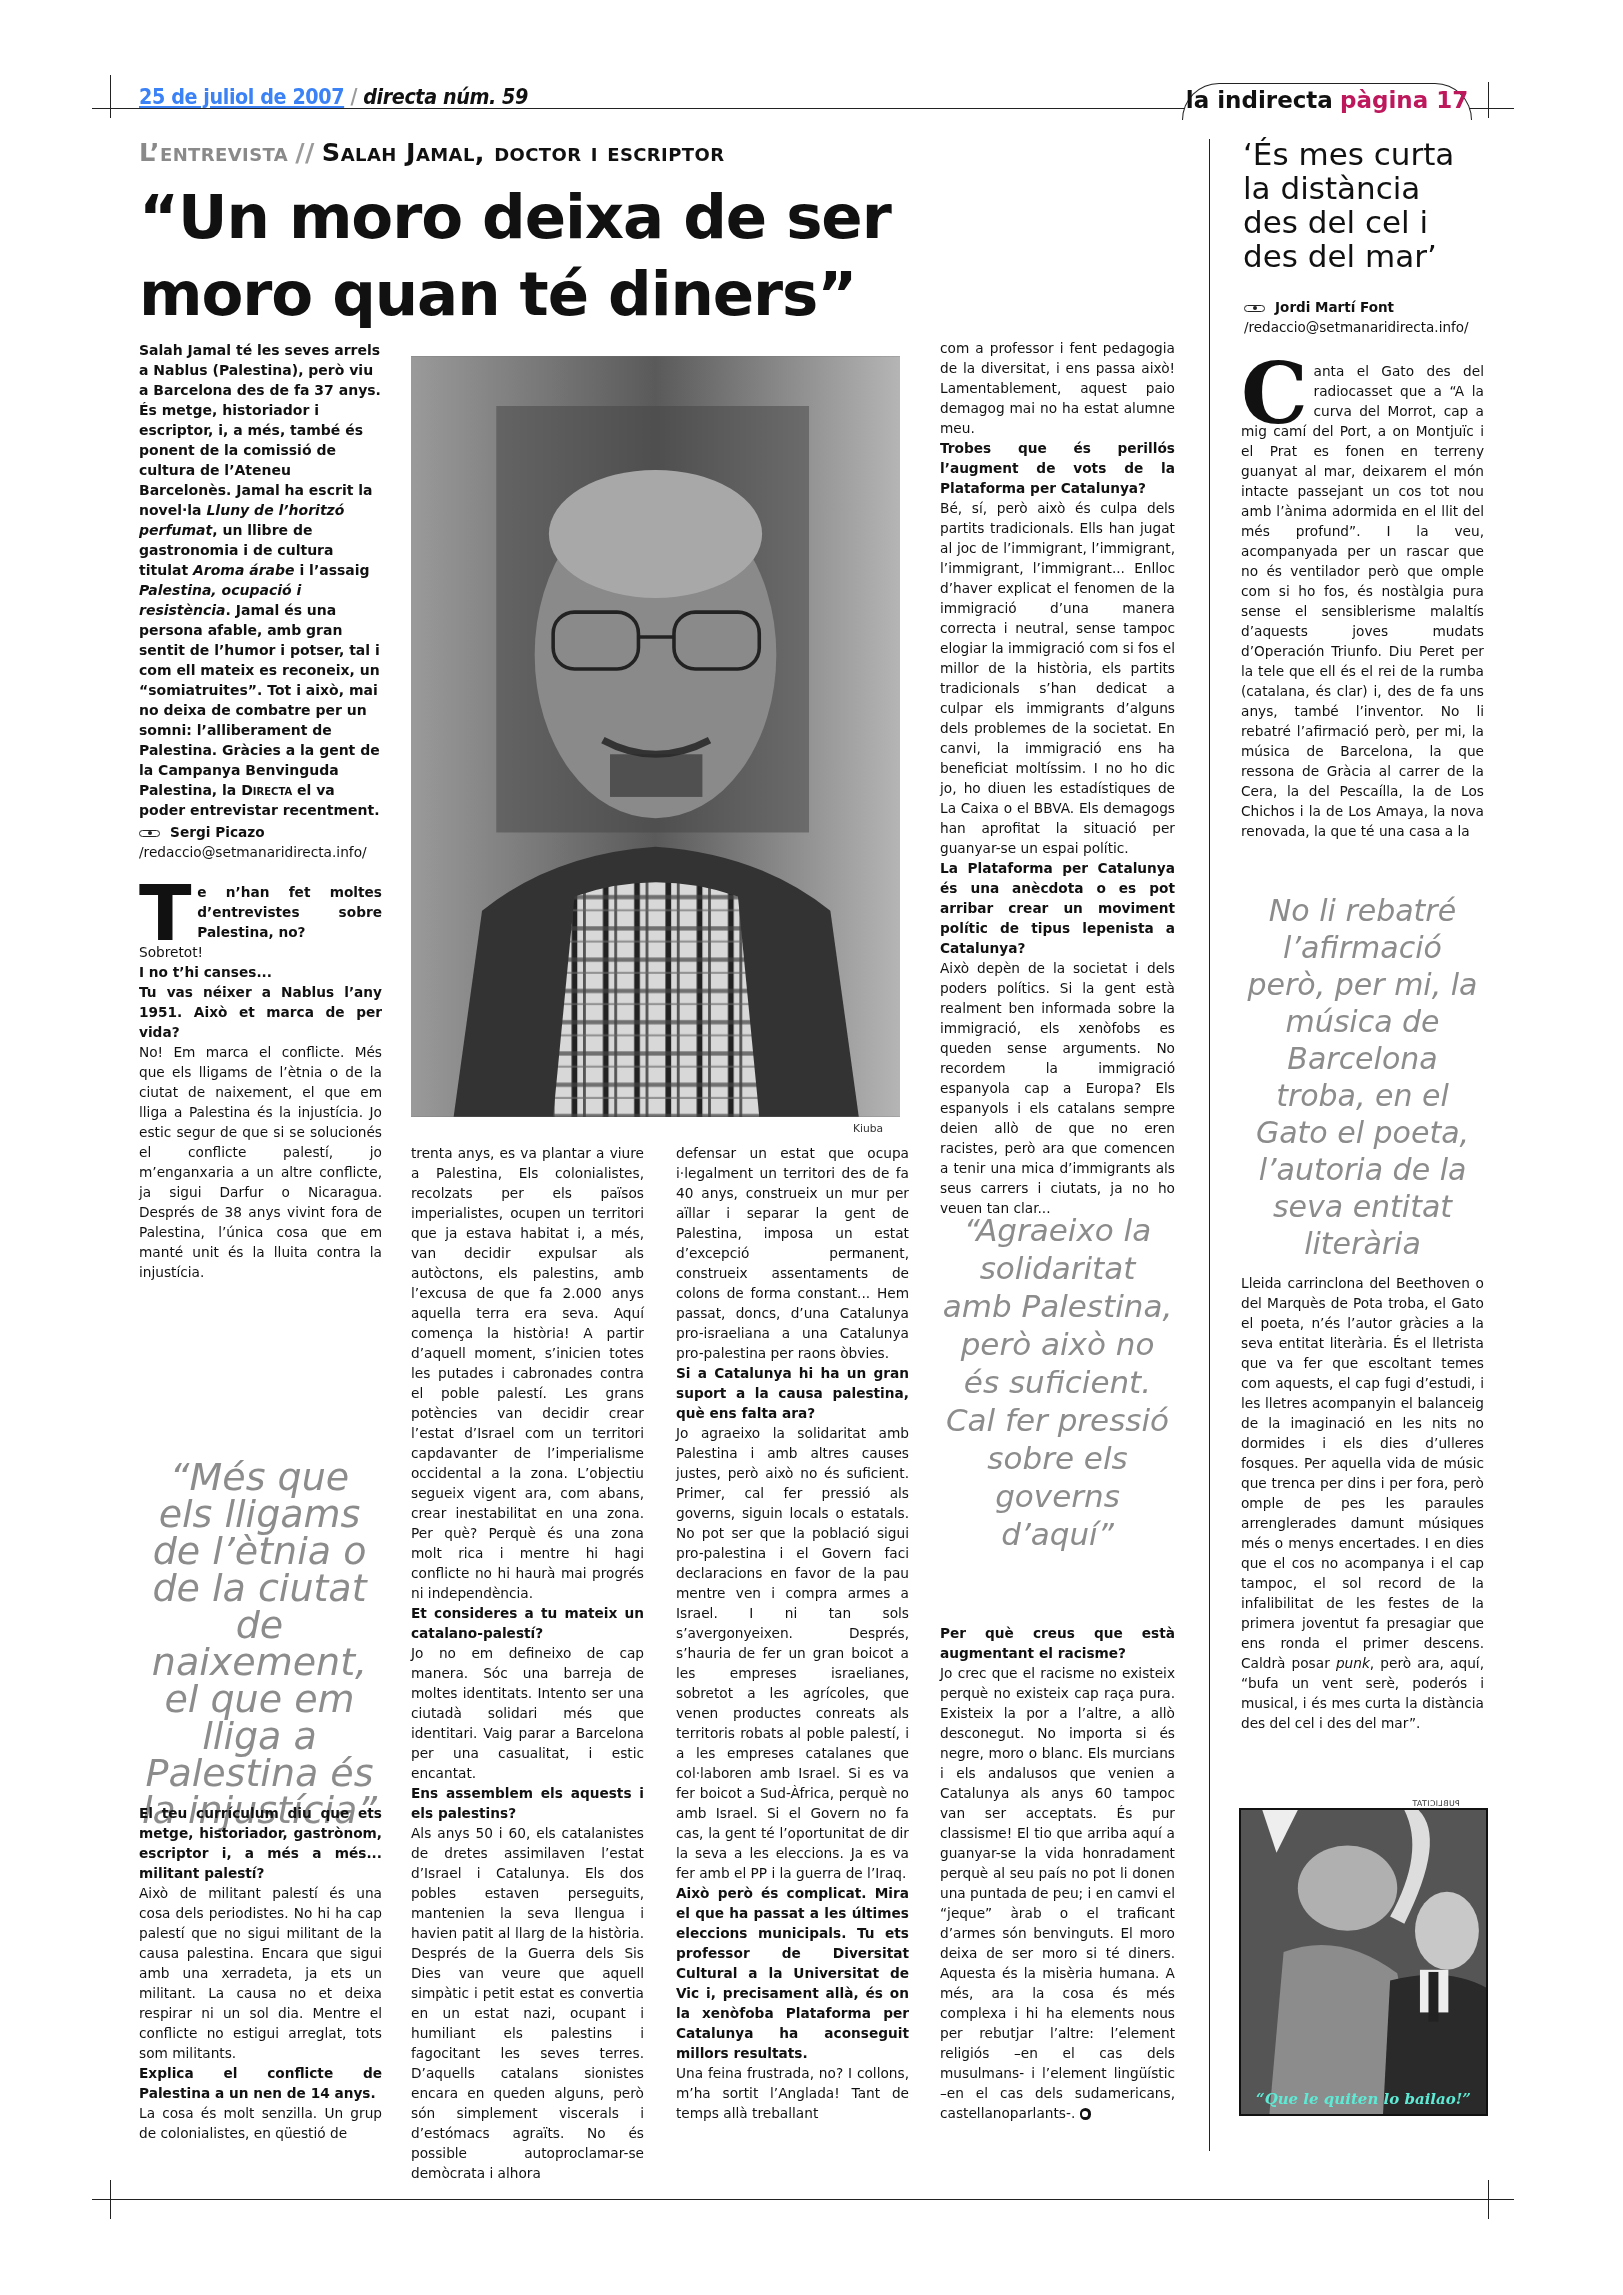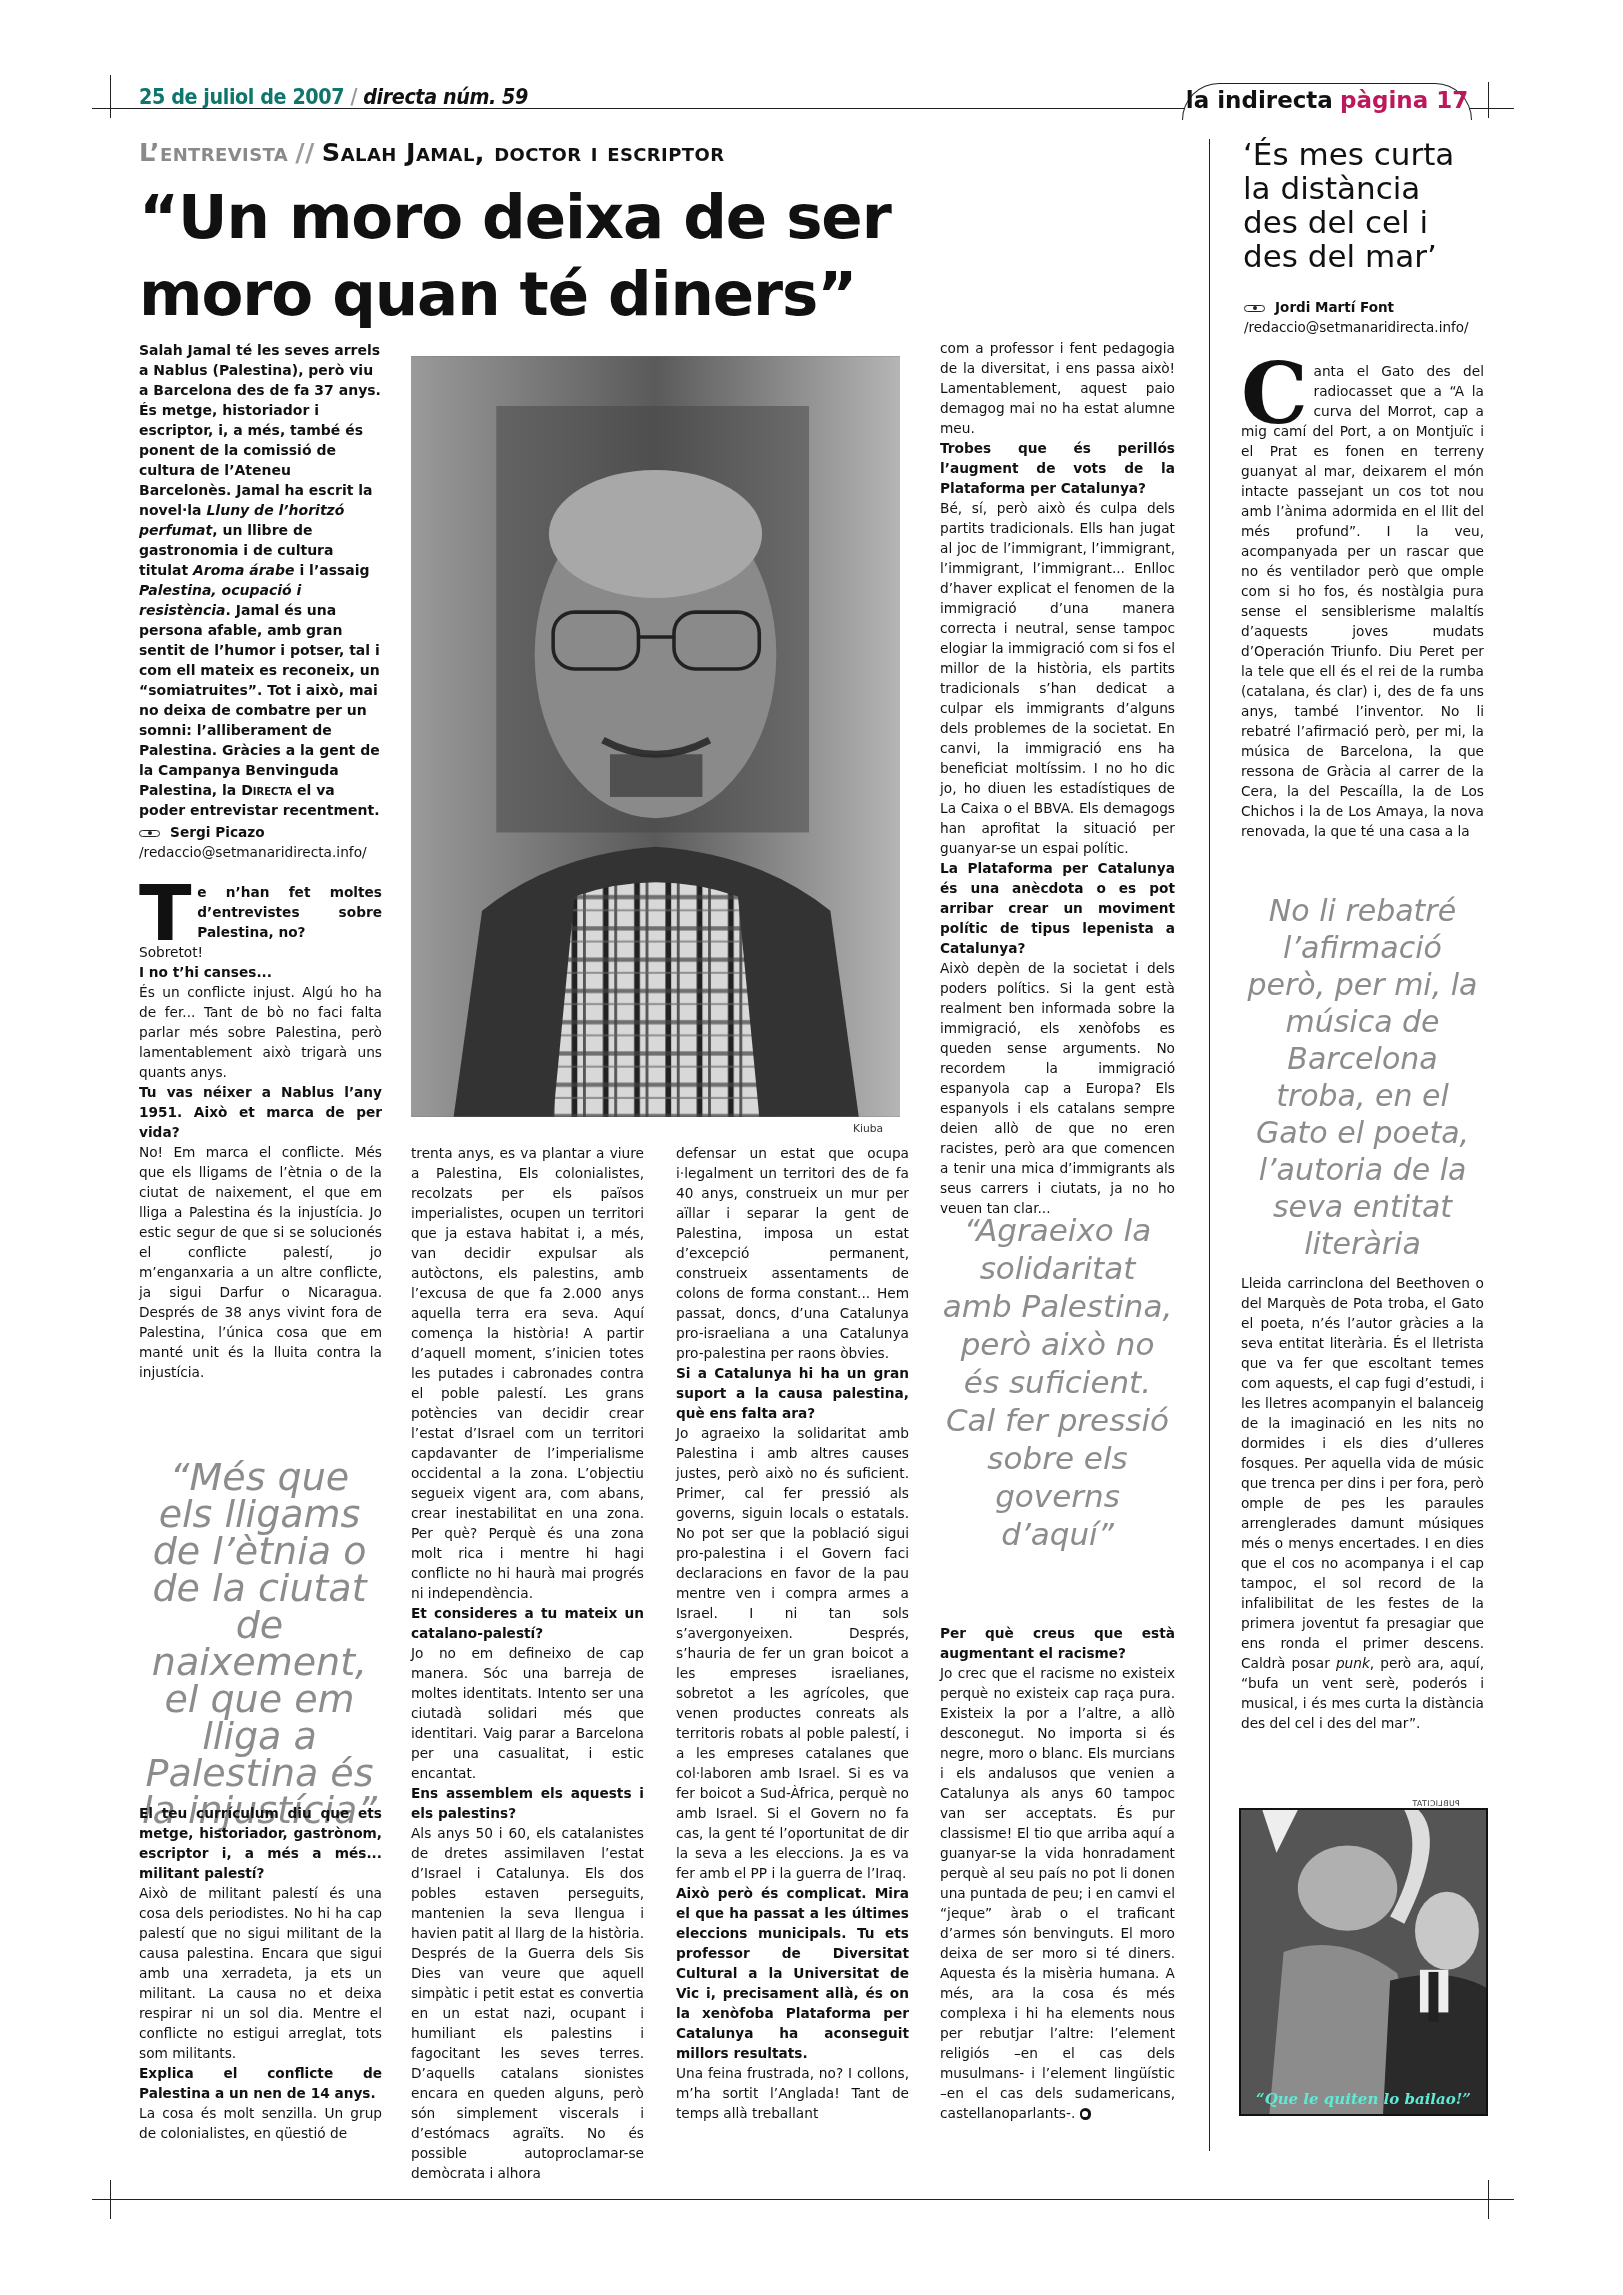--- a/index.html
+++ b/index.html
@@ -7,21 +7,21 @@
     width: 1623px; height: 2295px; position: relative; overflow: hidden;
     font-family: "DejaVu Sans", sans-serif; color: #111;
   }
   .abs { position: absolute; }
   
   .vline { position: absolute; width: 1.4px; background: #222; }
   .hline { position: absolute; height: 1.4px; background: #222; }
 
   
   .hdr-left { left: 139px; top: 84px; font-family: "DejaVu Sans Condensed","DejaVu Sans", sans-serif; font-size: 21.3px; font-weight: bold; letter-spacing: -0.4px; }
-  .hdr-date { color: #0f766e; font-weight: bold; }
+  .hdr-date { color: #3b82f6; font-weight: bold; text-decoration: underline; }
   .hdr-slash { color: #9a9a9a; }
   .hdr-issue { color: #111; font-style: italic; font-weight: 900; }
   .hdr-tab {
     left: 1182px; top: 83px; width: 288px; height: 36px;
     border: 1.4px solid #222; border-bottom: none; border-radius: 43px 43px 0 0;
     background: #fff; text-align: center; font-size: 23px; font-weight: bold; line-height: 33px;
   }
   .hdr-tab .pg { color: #be185d; margin-left: 7.1px; }
 
   
@@ -90,21 +90,20 @@
 
 <div class="col" style="left:139px; top:340px; width:243px;">
   <p class="lead"><span>Salah Jamal té les seves arrels a Nablus (Palestina), però viu a Barcelona des de fa 37 anys. És metge, historiador i escriptor, i, a més, també és ponent de la comissió de cultura de l’Ateneu Barcelonès. Jamal ha escrit la novel·la </span><i>Lluny de l’horitzó perfumat</i><span>, un llibre de gastronomia i de cultura titulat </span><i>Aroma árabe</i><span> i l’assaig </span><i>Palestina, ocupació i resistència</i><span>. Jamal és una persona afable, amb gran sentit de l’humor i potser, tal i com ell mateix es reconeix, un “somiatruites”. Tot i això, mai no deixa de combatre per un somni: l’alliberament de Palestina. Gràcies a la gent de la Campanya Benvinguda Palestina, la </span><span class="sc">Directa</span><span> el va poder entrevistar recentment.</span></p>
   <div class="byline">
     <div><span class="pen-icon"></span><span class="name">Sergi Picazo</span></div>
     <div class="mail">/redaccio@setmanaridirecta.info/</div>
   </div>
   <div style="height:20px"></div>
   <p><span class="dropcap-T">T</span><span class="q">e n’han fet moltes d’entrevistes sobre Palestina, no?</span><br><span>Sobretot!</span></p>
   <p class="q" style="clear:both">I no t’hi canses...</p>
-  <p>És un conflicte injust. Algú ho ha de fer... Tant de bò no faci falta parlar més sobre Palestina, però lamentablement això trigarà uns quants anys.</p>
   <p class="q">Tu vas néixer a Nablus l’any 1951. Això et marca de per vida?</p>
   <p>No! Em marca el conflicte. Més que els lligams de l’ètnia o de la ciutat de naixement, el que em lliga a Palestina és la injustícia. Jo estic segur de que si se solucionés el conflicte palestí, jo m’enganxaria a un altre conflicte, ja sigui Darfur o Nicaragua. Després de 38 anys vivint fora de Palestina, l’única cosa que em manté unit és la lluita contra la injustícia.</p>
 </div>
 
 <div class="pull" style="left:142px; top:1459px; width:235px;">“Més que els lligams de l’ètnia o de la ciutat de naixement, el que em lliga a Palestina és la injustícia”</div>
 
 <div class="col" style="left:139px; top:1803px; width:243px;">
   <p class="q">El teu currículum diu que ets metge, historiador, gastrònom, escriptor i, a més a més... militant palestí?</p>
   <p>Això de militant palestí és una cosa dels periodistes. No hi ha cap palestí que no sigui militant de la causa palestina. Encara que sigui amb una xerradeta, ja ets un militant. La causa no et deixa respirar ni un sol dia. Mentre el conflicte no estigui arreglat, tots som militants.</p>
   <p class="q">Explica el conflicte de Palestina a un nen de 14 anys.</p>

